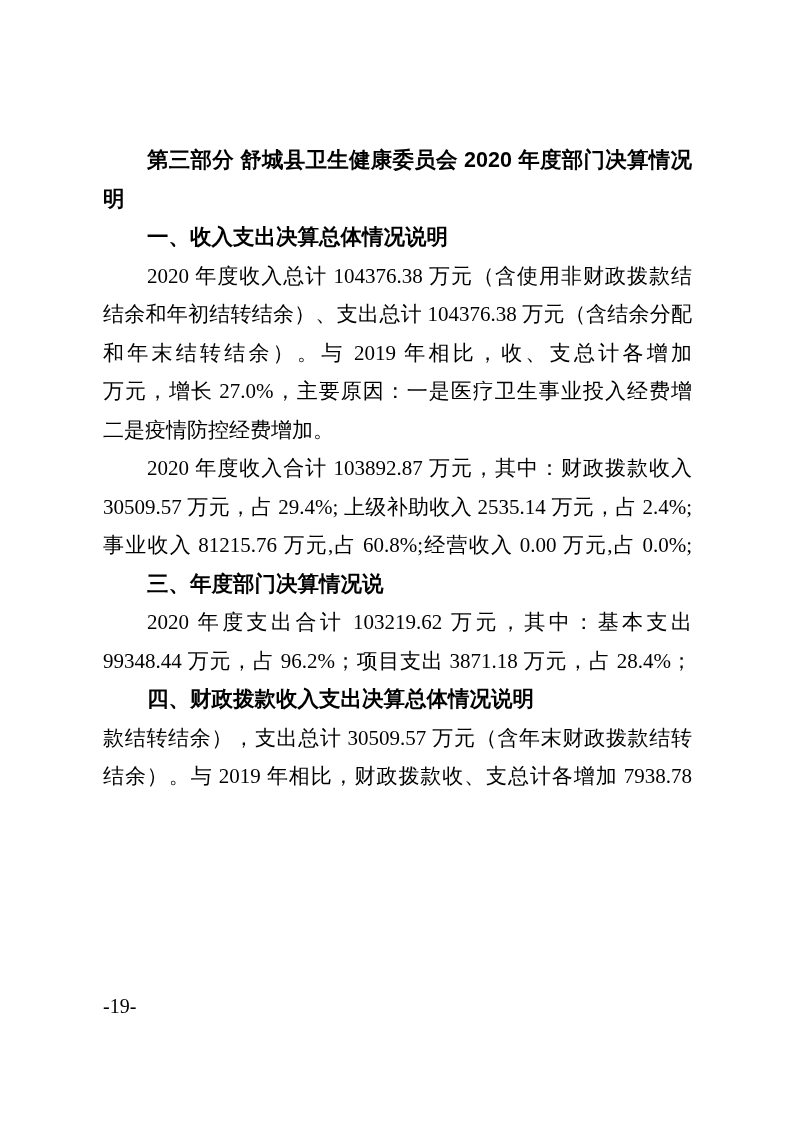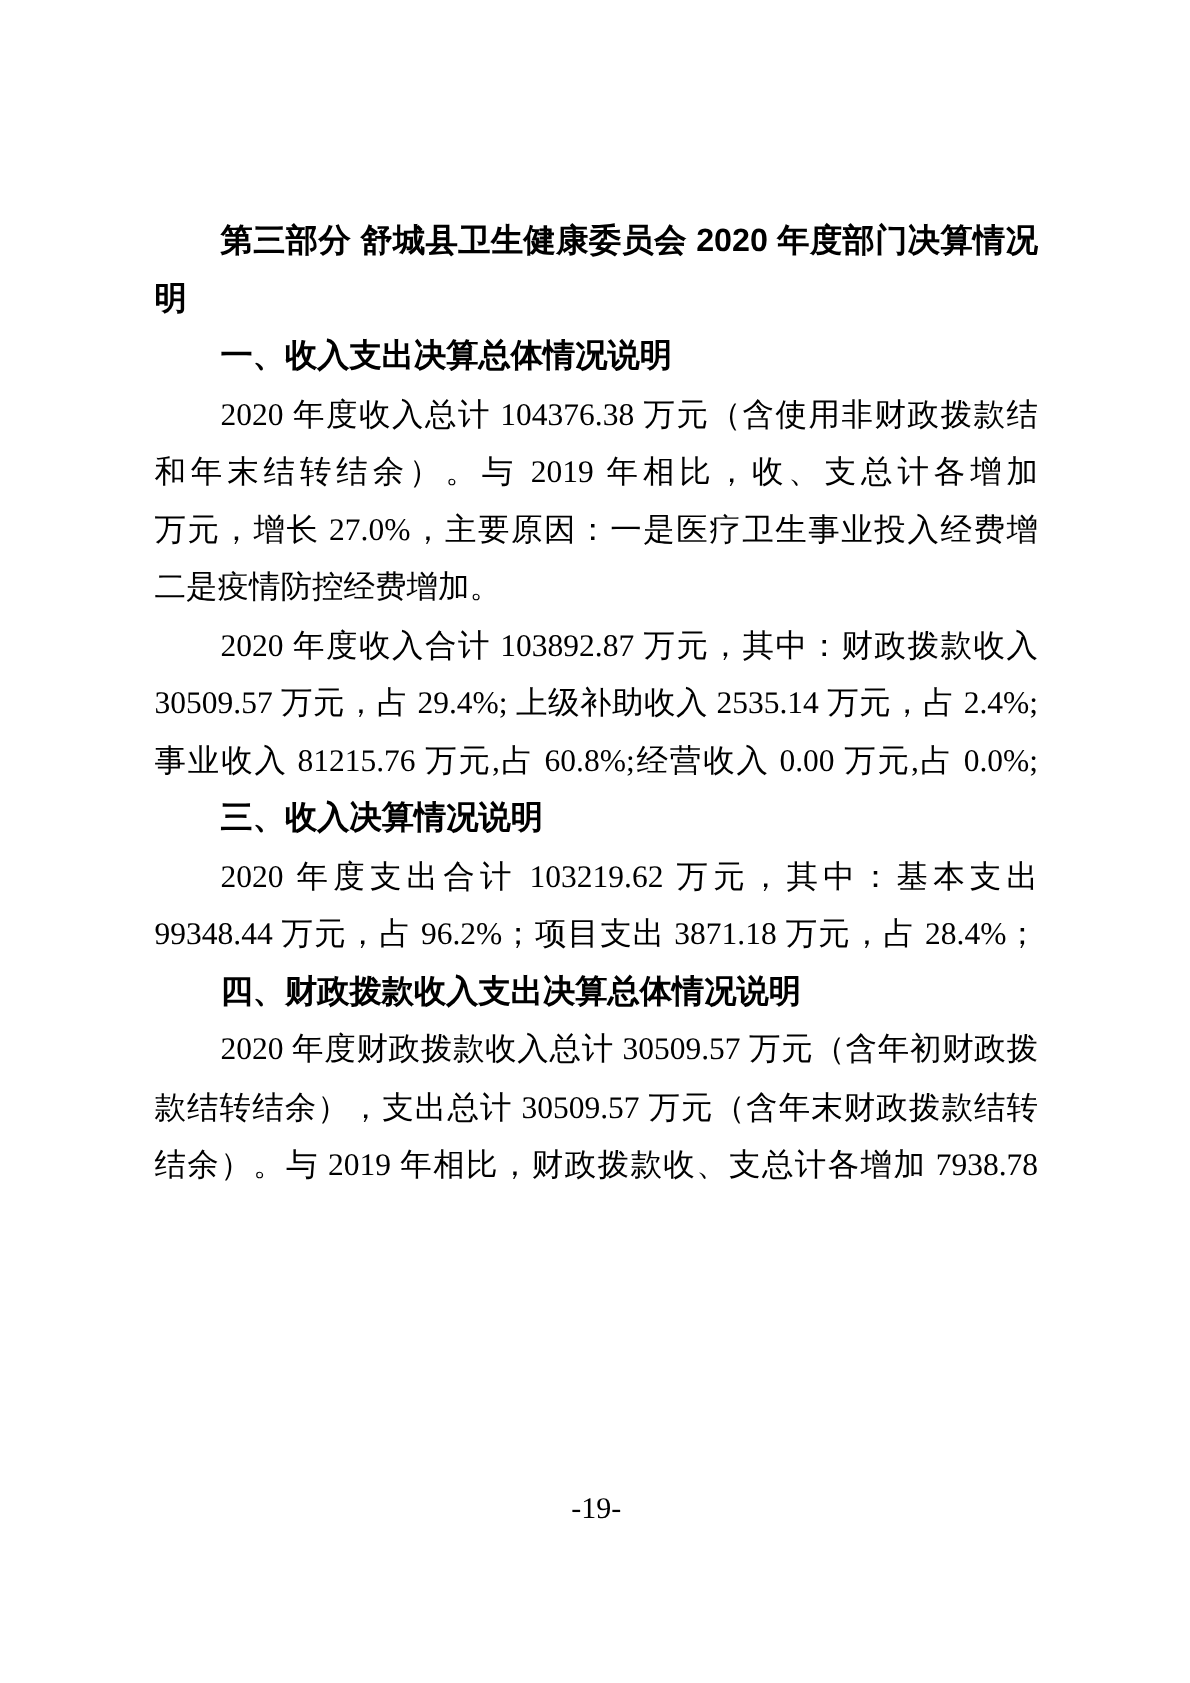--- a/index.html
+++ b/index.html
@@ -41,50 +41,50 @@
   .title, .heading {
     font-weight: 700;
     font-family: "Liberation Sans", "DejaVu Sans", sans-serif;
     font-size: 21.5px;
   }
   .page-number {
     position: absolute;
     left: 103px;
     top: 992px;
     width: 589px;
-    text-align: center;
+    text-align: left;
     font-size: 20px;
     line-height: 28px;
     font-family: "Liberation Serif", "DejaVu Serif", serif;
   }
 </style>
 </head>
 <body>
 
 <div class="page">
   <div class="content">
 
     <div class="line title indent fill">第三部分 舒城县卫生健康委员会 2020 年度部门决算情况说</div>
     <div class="line title">明</div>
 
     <div class="line heading indent">一、收入支出决算总体情况说明</div>
     <div class="line indent fill">2020 年度收入总计 104376.38 万元（含使用非财政拨款结转</div>
+    <div class="line fill">结余和年初结转结余）、支出总计 104376.38 万元（含结余分配</div>
     <div class="line fill">和年末结转结余）。与 2019 年相比，收、支总计各增加 22190.62</div>
     <div class="line fill">万元，增长 27.0%，主要原因：一是医疗卫生事业投入经费增加；</div>
     <div class="line">二是疫情防控经费增加。</div>
 
     <div class="line indent fill">2020 年度收入合计 103892.87 万元，其中：财政拨款收入</div>
     <div class="line fill">30509.57 万元，占 29.4%; 上级补助收入 2535.14 万元，占 2.4%;</div>
     <div class="line fill">事业收入 81215.76 万元,占 60.8%;经营收入 0.00 万元,占 0.0%;</div>
 
-    <div class="line heading indent">三、收入决算情况说明</div>
+    <div class="line heading indent">三、年度部门决算情况说</div>
     <div class="line indent fill">2020 年度支出合计 103219.62 万元，其中：基本支出</div>
     <div class="line fill">99348.44 万元，占 96.2%；项目支出 3871.18 万元，占 28.4%；经</div>
 
     <div class="line heading indent">四、财政拨款收入支出决算总体情况说明</div>
-    <div class="line indent fill">2020 年度财政拨款收入总计 30509.57 万元（含年初财政拨</div>
     <div class="line fill">款结转结余），支出总计 30509.57 万元（含年末财政拨款结转和</div>
     <div class="line fill">结余）。与 2019 年相比，财政拨款收、支总计各增加 7938.78</div>
 
   </div>
 
   <div class="page-number">-19-</div>
 </div>
 
 </body></html>

